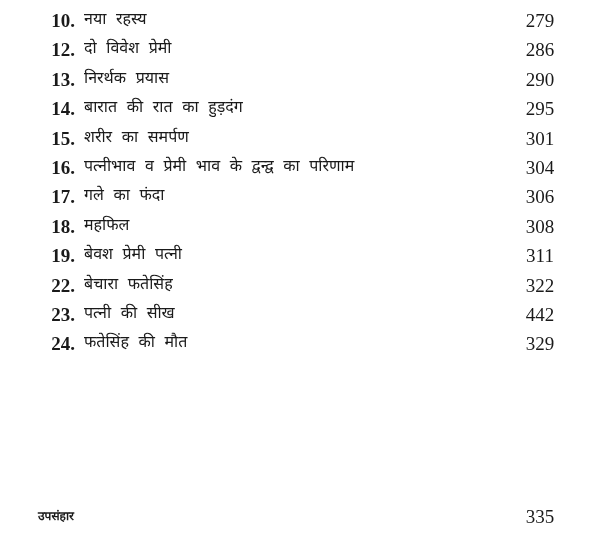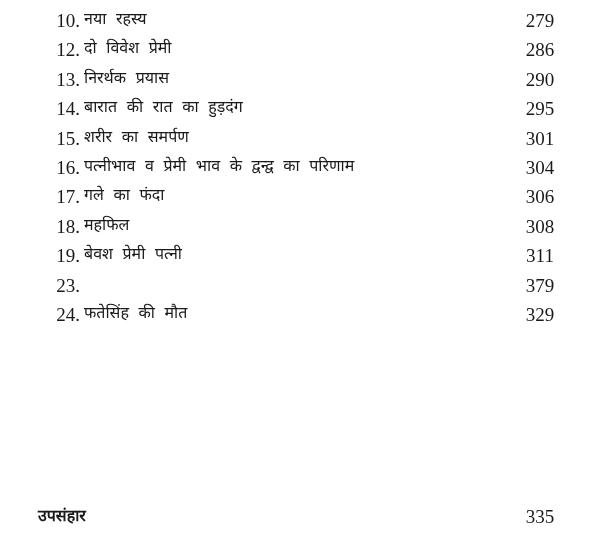--- a/index.html
+++ b/index.html
@@ -25,21 +25,22 @@
     position: relative;
     height: 29.4px;
     font-size: 19px;
     line-height: 29.4px;
   }
   .num {
     position: absolute;
     left: 46px;
     top: 0;
     width: 34px;
-    text-align: right;
+    text-align: center;
+    font-weight: bold;
   }
   .title {
     position: absolute;
     left: 84px;
     top: 0;
     font-family: Liberation Mono, monospace;
     font-size: 16px;
     white-space: nowrap;
   }
   .page {
@@ -54,21 +55,21 @@
     left: 0;
     top: 502px;
     width: 600px;
     height: 30px;
     line-height: 30px;
     font-size: 19px;
   }
   .epilogue .title {
     left: 38px;
     font-weight: bold;
-    font-size: 16px;
+    font-size: 12px;
   }
 </style>
 </head>
 <body>
 
 <div class="toc">
   <div class="row">
     <span class="num">10.</span>
     <span class="title">नया रहस्य</span>
     <span class="page">279</span>
@@ -107,22 +108,28 @@
     <span class="num">18.</span>
     <span class="title">महफिल</span>
     <span class="page">308</span>
   </div>
   <div class="row">
     <span class="num">19.</span>
     <span class="title">बेवश प्रेमी पत्नी</span>
     <span class="page">311</span>
   </div>
   <div class="row">
+    <span class="num">22.</span>
+    <span class="title">बेचारा फतेसिंह</span>
+    <span class="page">322</span>
+  </div>
+  <div class="row">
     <span class="num">23.</span>
-    <span class="page">379</span>
+    <span class="title">पत्नी की सीख</span>
+    <span class="page">442</span>
   </div>
   <div class="row">
     <span class="num">24.</span>
     <span class="title">फतेसिंह की मौत</span>
     <span class="page">329</span>
   </div>
 </div>
 
 <div class="epilogue">
   <span class="title">उपसंहार</span>

